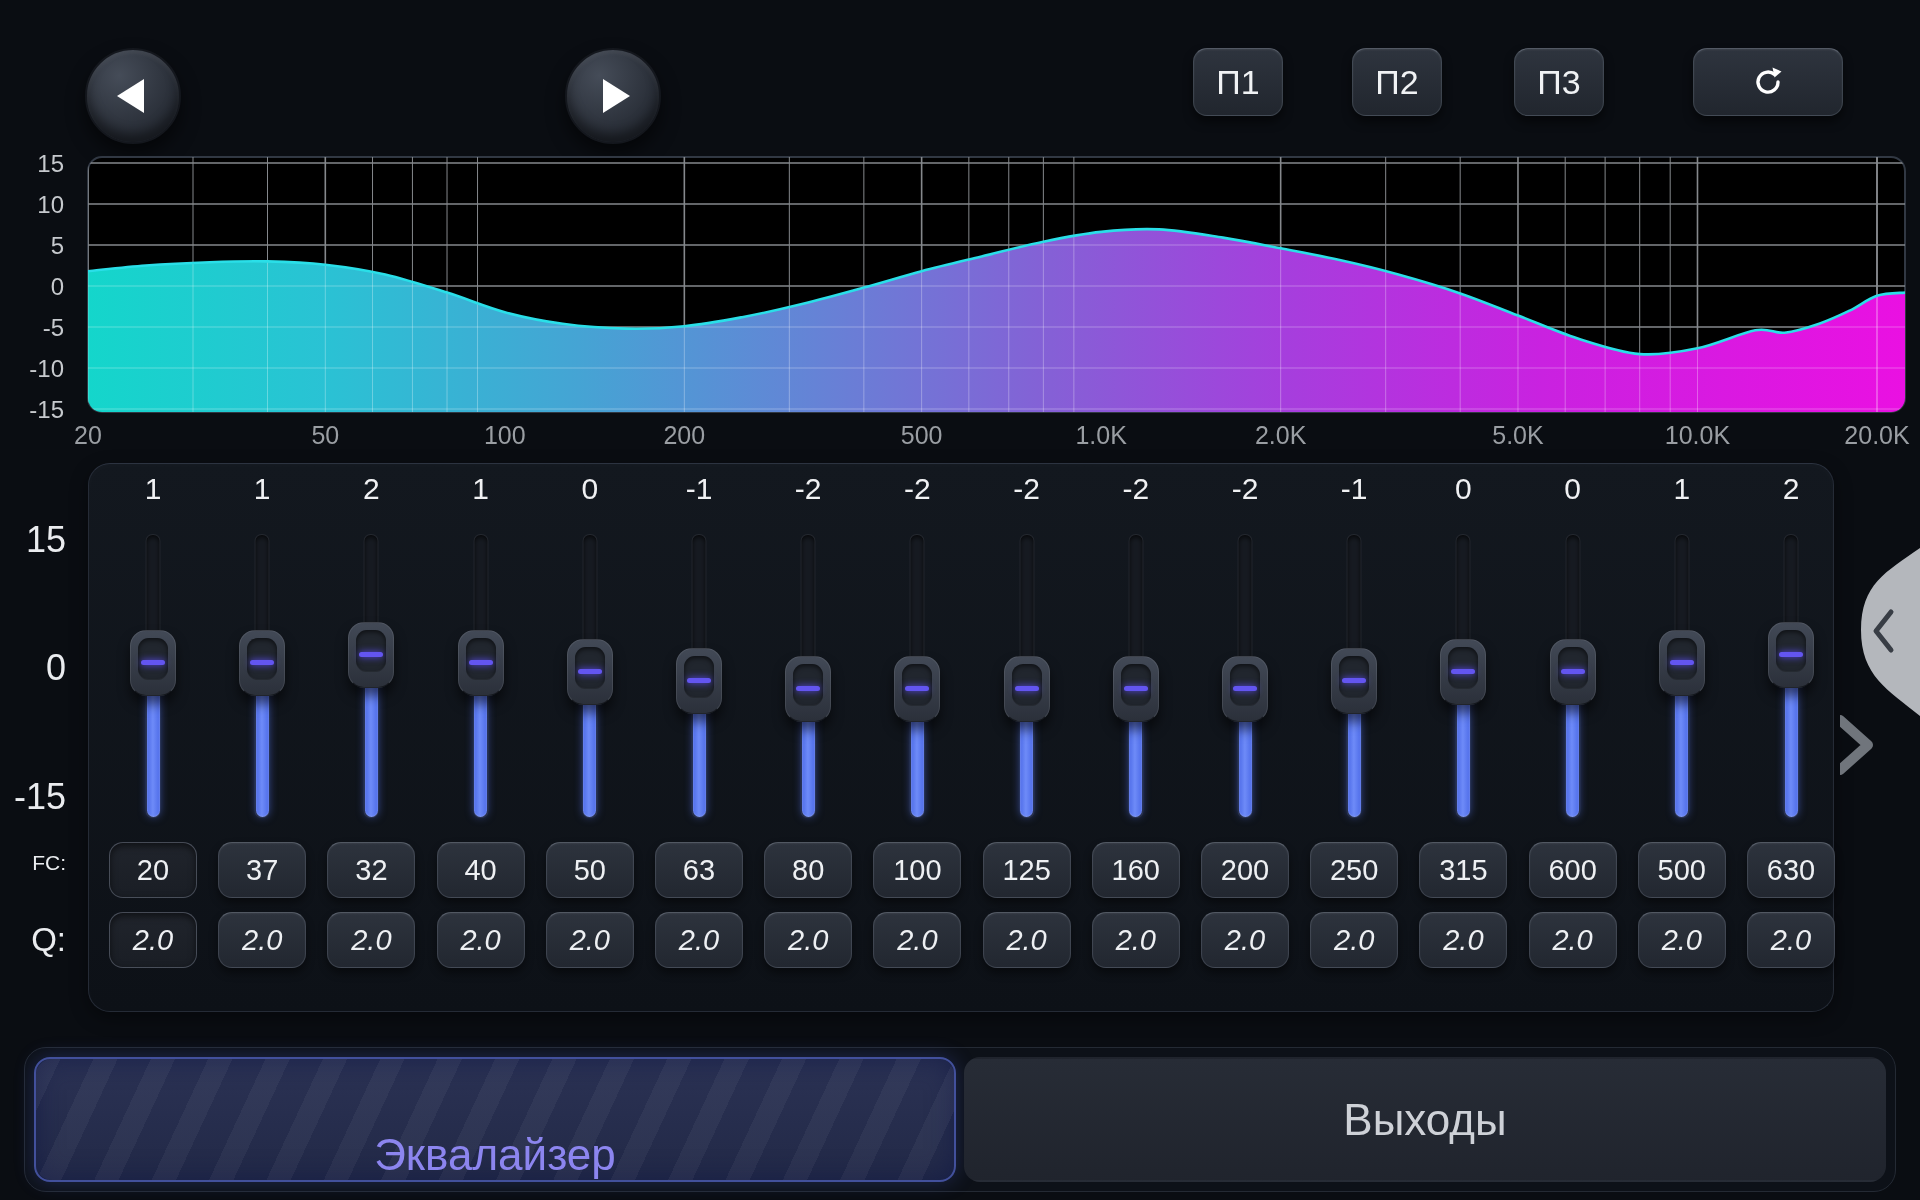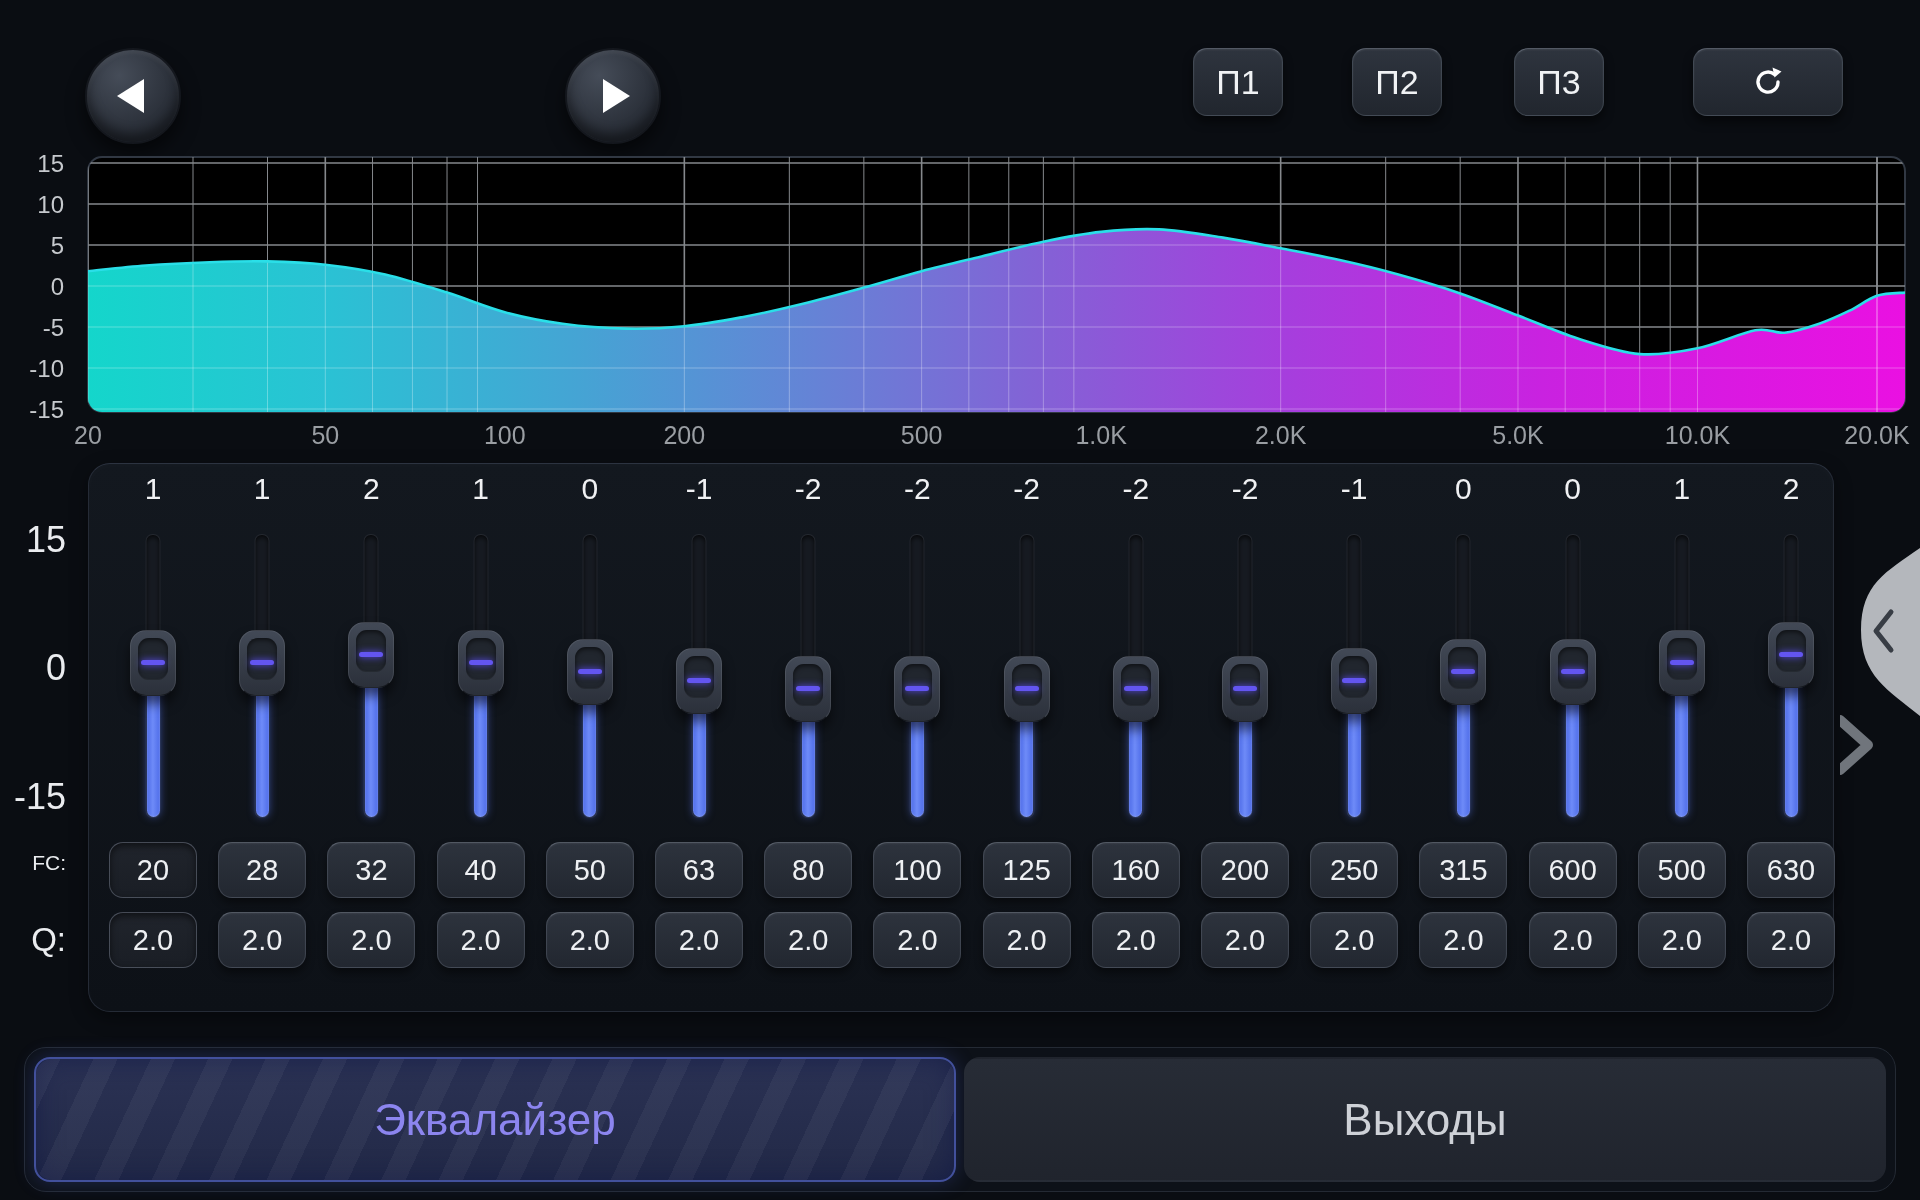--- a/index.html
+++ b/index.html
@@ -51,34 +51,34 @@
   .thumb-inner{position:absolute;left:50%;top:7px;transform:translateX(-50%);width:30px;height:42px;border-radius:11px;
     background:#21262e;box-shadow:inset 0 2px 5px rgba(0,0,0,.6), inset 0 -1px 1px rgba(255,255,255,.05);}
   .thumb-dash{position:absolute;left:50%;top:29px;transform:translateX(-50%);width:24px;height:5px;border-radius:3px;
     background:#6355f0;box-shadow:0 0 7px #5a4cf0;}
   .val-btn{position:absolute;left:50%;transform:translateX(-50%);width:86px;height:54px;border-radius:14px;
     background:linear-gradient(180deg,#2d333d,#222730);
     border:1px solid rgba(150,160,178,.22);border-top-color:rgba(205,215,230,.28);
     box-shadow:0 5px 8px rgba(0,0,0,.45), inset 0 1px 2px rgba(255,255,255,.06);
     display:flex;align-items:center;justify-content:center;font-size:29px;color:#eef0f3;cursor:pointer;}
   .fc-button{top:378px;}
-  .q-button{top:448px;}
+  .q-button{top:448px;font-style:italic;}
   .band.first .val-btn{background:linear-gradient(180deg,#20242c,#1a1e25);
     border-color:rgba(170,180,200,.30);box-shadow:inset 0 3px 7px rgba(0,0,0,.55);}
 
   
   .tab-bar{position:absolute;left:24px;top:1047px;width:1872px;height:145px;border-radius:22px;
     background:#0d1118;border:1px solid #242a34;box-sizing:border-box;
     display:flex;gap:8px;padding:9px;}
   .tab{flex:1;border-radius:16px;background:linear-gradient(180deg,#272c36,#20242d);
     display:flex;align-items:center;justify-content:center;font-size:44px;color:#ced1d7;cursor:pointer;
     position:relative;overflow:hidden;border:2px solid transparent;box-sizing:border-box;}
   .tab.selected{background:linear-gradient(180deg,#2b3254,#222947);
     border:2px solid #42509c;color:#8c85ef;
-    box-shadow:0 0 20px rgba(80,100,220,.28), inset 0 0 26px rgba(20,28,70,.8);}
+    box-shadow:0 0 20px rgba(80,100,220,.28), inset 0 0 26px rgba(20,28,70,.8);align-items:flex-end;}
   .tab.selected::before{content:"";position:absolute;inset:0;
     background:repeating-linear-gradient(115deg,rgba(255,255,255,.045) 0 22px,rgba(255,255,255,0) 22px 52px);
     border-radius:inherit;}
   .tab span{position:relative;}
 
   
   #edge-svg{position:absolute;right:0;top:540px;}
 </style>
 </head>
 <body>
@@ -239,21 +239,21 @@
     </div>
       <div class="band" style="left: 123.2px;">
       <div class="gain-value">1</div>
       <div class="track">
         <div class="track-fill" style="top: 128.4px; height: 153.6px;"></div>
       </div>
       <div class="thumb" style="top: 166.4px;">
         <div class="thumb-inner"></div>
         <div class="thumb-dash"></div>
       </div>
-      <div class="val-btn fc-button">28</div>
+      <div class="val-btn fc-button">37</div>
       <div class="val-btn q-button">2.0</div>
     </div>
       <div class="band" style="left: 232.4px;">
       <div class="gain-value">2</div>
       <div class="track">
         <div class="track-fill" style="top: 119.8px; height: 162.2px;"></div>
       </div>
       <div class="thumb" style="top: 157.8px;">
         <div class="thumb-inner"></div>
         <div class="thumb-dash"></div>

